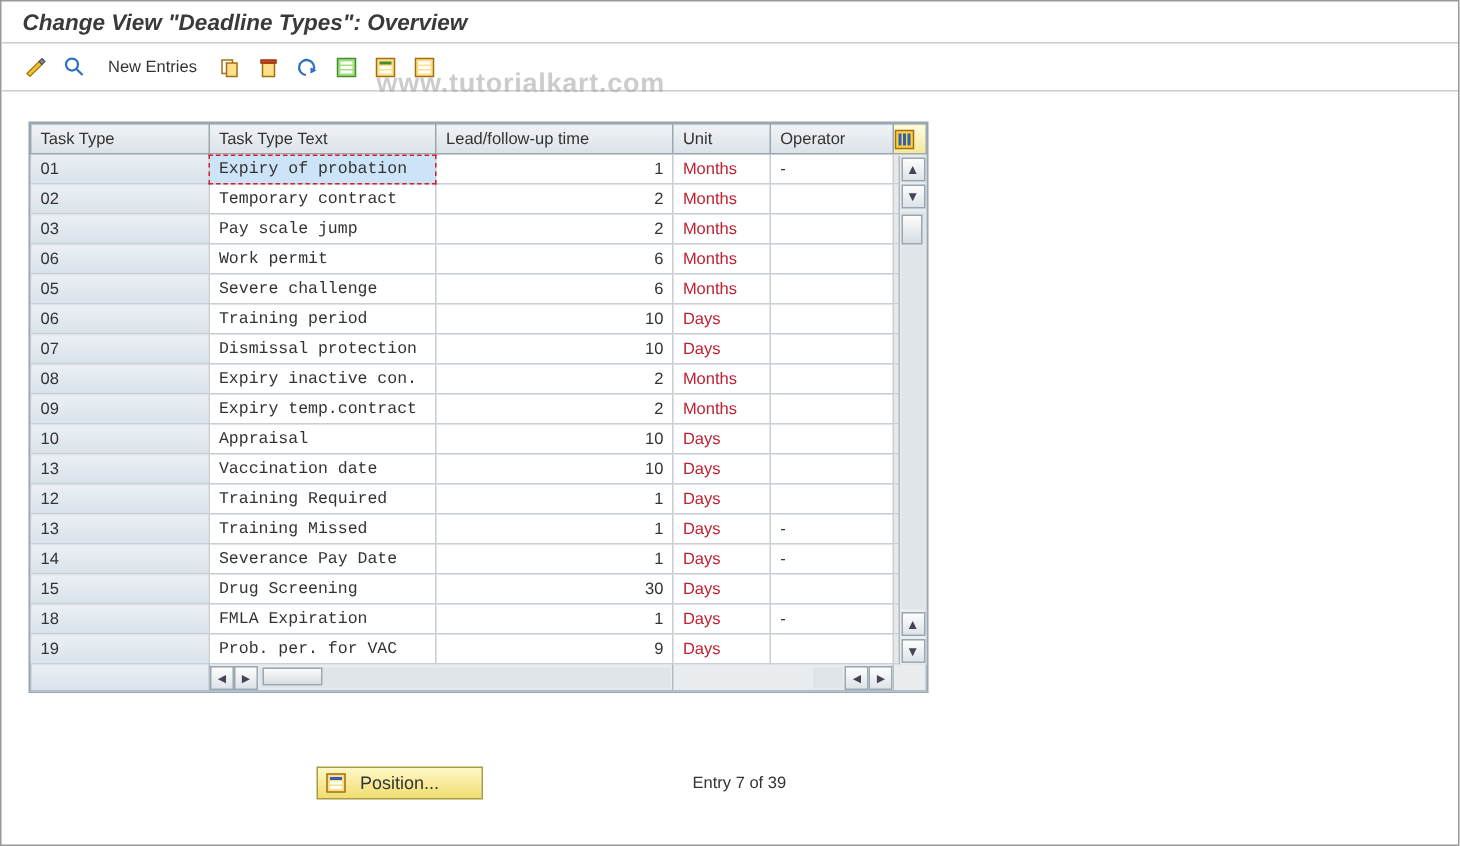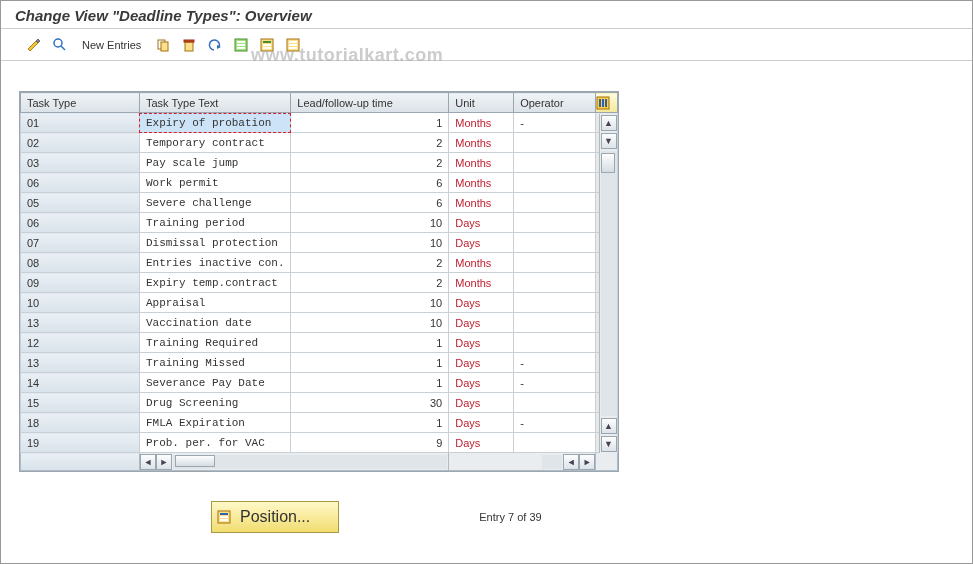--- a/index.html
+++ b/index.html
@@ -18,21 +18,21 @@
       padding: 6px 14px 4px 14px;
       font-weight: bold;
       font-style: italic;
       font-size: 15px;
       color: #3a3a3a;
       border-bottom: 1px solid #ccc;
     }
     .toolbar {
       display: flex;
       align-items: center;
-      padding: 4px 22px;
+      padding: 4px 12px;
       gap: 4px;
       border-bottom: 1px solid #ccc;
       height: 32px;
       position: relative;
     }
     .toolbar .btn {
       display: inline-flex;
       align-items: center;
       justify-content: center;
       width: 22px;
@@ -51,21 +51,21 @@
       position: absolute;
       left: 250px;
       top: 16px;
       font-size: 18px;
       font-weight: bold;
       color: rgba(170,170,170,0.6);
       pointer-events: none;
       letter-spacing: 0.5px;
     }
     .table-wrap {
-      margin: 30px 18px 0 18px;
+      margin: 20px 18px 0 18px;
       border: 1px solid #9aa7b0;
       width: 600px;
       position: relative;
       background: #f6f7f8;
     }
     table {
       border-collapse: collapse;
       width: 100%;
       table-layout: fixed;
       font-size: 11px;
@@ -184,25 +184,25 @@
       right: 0;
       bottom: 30px;
       display: flex;
       align-items: center;
       padding-left: 210px;
       gap: 140px;
     }
     .position-btn {
       display: inline-flex;
       align-items: center;
-      height: 32px;
+      height: 22px;
       padding: 0 28px 0 4px;
       background: linear-gradient(#fff8c8, #f1dd70);
       border: 1px solid #a89a40;
-      font-size: 16px;
+      font-size: 12px;
       cursor: pointer;
       gap: 8px;
       justify-content: flex-end;
     }
     .position-btn .ico {
       width: 16px; height: 16px;
       display: inline-flex; align-items:center; justify-content:center;
     }
     .entry-text {
       font-size: 11px;
@@ -353,21 +353,21 @@
         <tr>
           <td class="col-type">07</td>
           <td class="col-text ">Dismissal protection</td>
           <td class="col-lead">10</td>
           <td class="col-unit">Days</td>
           <td class="col-op"></td>
           <td class="col-scroll"></td>
         </tr>
         <tr>
           <td class="col-type">08</td>
-          <td class="col-text ">Entries inactive con.</td>
+          <td class="col-text ">Expiry inactive con.</td>
           <td class="col-lead">2</td>
           <td class="col-unit">Months</td>
           <td class="col-op"></td>
           <td class="col-scroll"></td>
         </tr>
         <tr>
           <td class="col-type">09</td>
           <td class="col-text ">Expiry temp.contract</td>
           <td class="col-lead">2</td>
           <td class="col-unit">Months</td>

